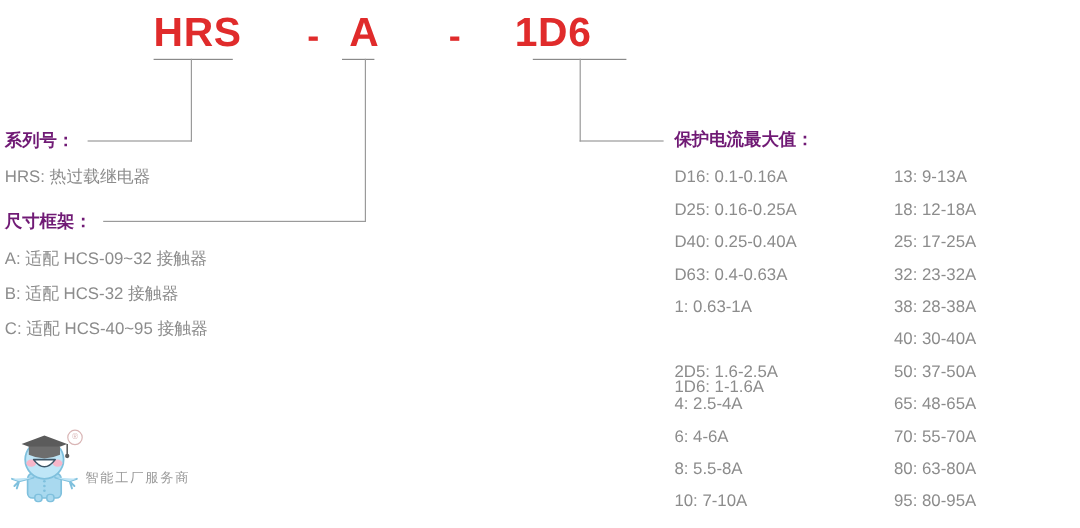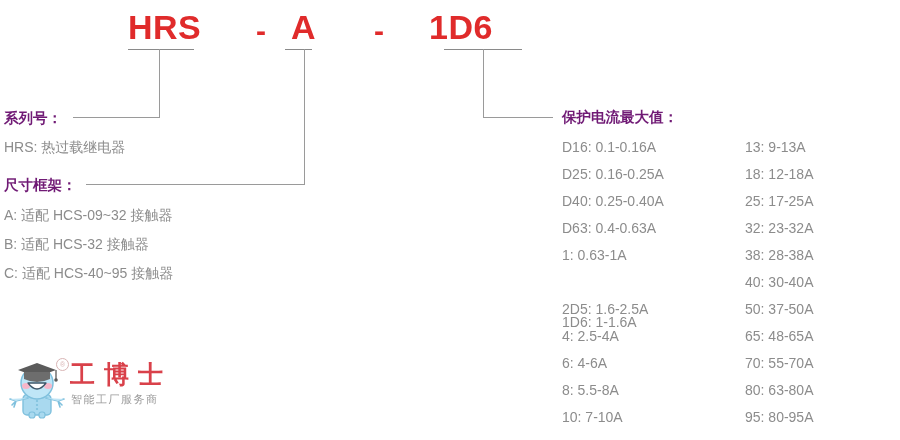--- a/index.html
+++ b/index.html
@@ -229,17 +229,16 @@
       <path d="M22 25 q9 12 18 0 z" fill="#ffffff" stroke="#3d5668" stroke-width="1.3" stroke-linejoin="round"></path>
 
       <path d="M12 12 l19 -7 l19 7 l-19 7 z" fill="#5b5b5b"></path>
       <path d="M18 14 v7 q13 6 26 0 v-7" fill="#6d6d6d"></path>
       <path d="M50 12 v9" stroke="#5b5b5b" stroke-width="1.3" fill="none"></path>
       <circle cx="50" cy="22" r="1.8" fill="#5b5b5b"></circle>
     </svg>
 
     <div class="reg-mark">®</div>
 
-    <div class="wm-cn">工博士</div>
     <div class="wm-sub">智能工厂服务商</div>
   </div>
 
 </div>
 
 </body></html>

